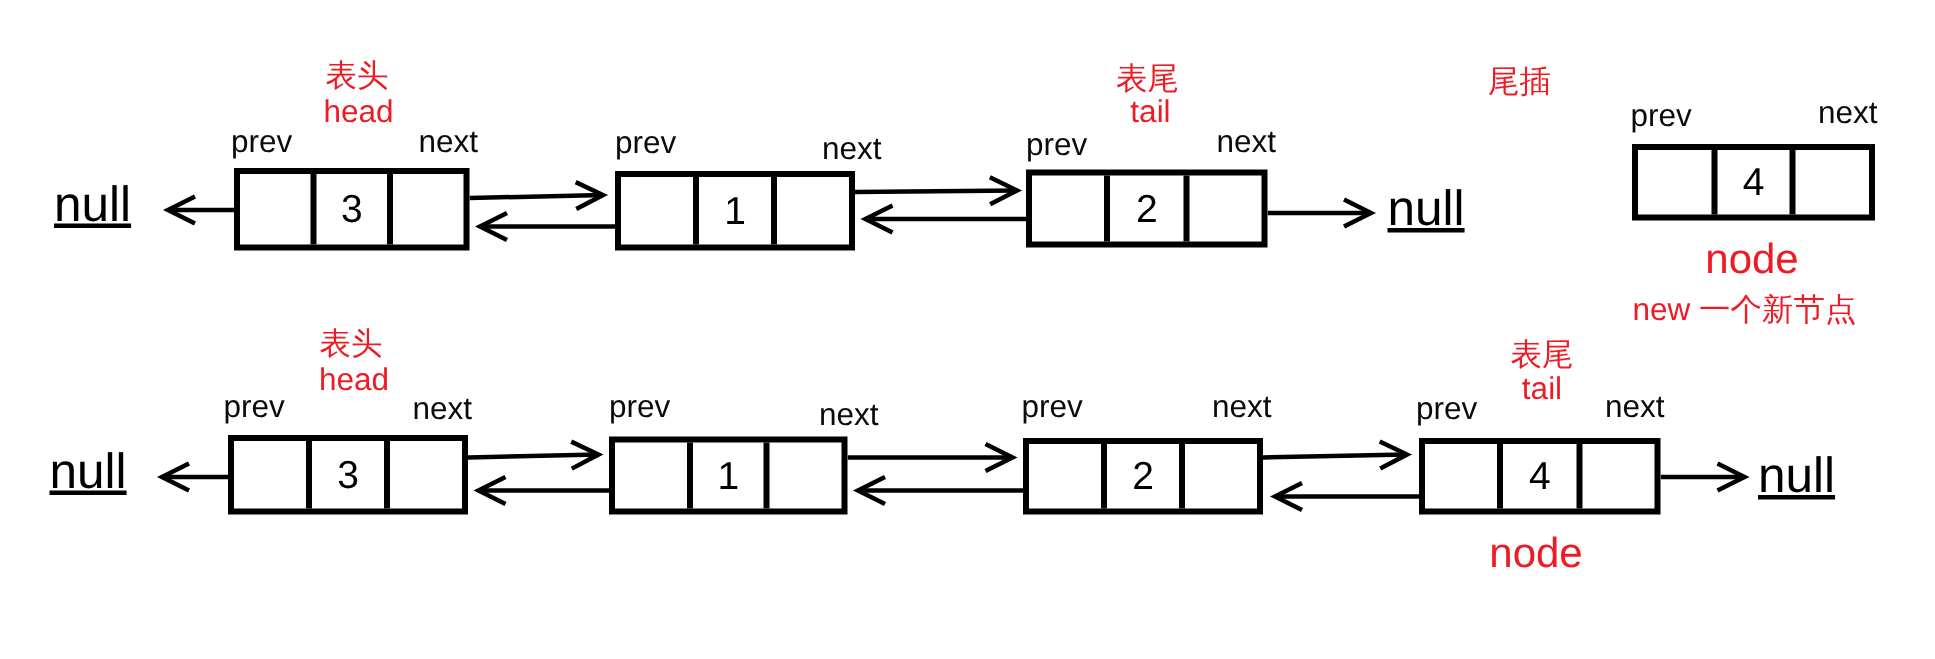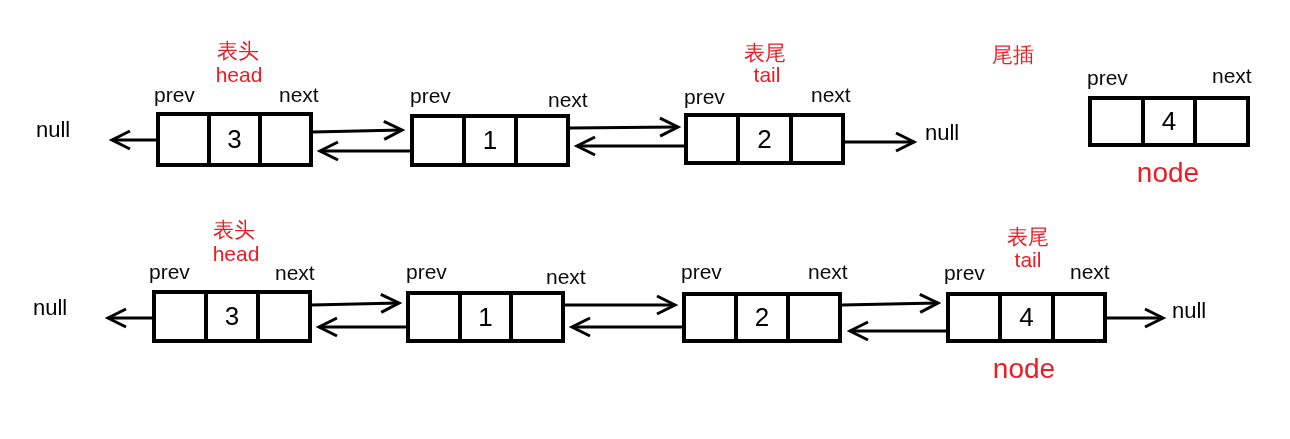--- a/index.html
+++ b/index.html
@@ -5,21 +5,21 @@
   html,body{margin:0;padding:0;background:#ffffff;}
   .canvas{position:relative;width:1290px;height:439px;background:#fff;
           font-family:"Liberation Sans","DejaVu Sans",sans-serif;overflow:hidden;}
   .arrow-layer{position:absolute;left:0;top:0;width:1290px;height:439px;}
   .lnode{position:absolute;display:flex;border:4px solid #000;box-sizing:border-box;background:#fff;}
   .lnode .cell{flex:1;border-right:4px solid #000;display:flex;align-items:center;justify-content:center;
                font-size:26px;color:#000;}
   .lnode .cell:last-child{border-right:none;}
   .lbl{position:absolute;font-size:21px;color:#0b0b0b;white-space:nowrap;line-height:1;}
   .red{color:var(--red,#ed1c24);}
-  .null{font-size:22px;color:#000;}
+  .null{font-size:33px;color:#000;text-decoration:underline;}
   .ctr{transform:translateX(-50%);}
   .nodecap{font-size:28px;}
   line.ptr{stroke:#000;stroke-width:3;}
 </style>
 </head>
 <body>
 
 <div class="canvas">
 
   <svg class="arrow-layer" viewBox="0 0 1290 439" xmlns="http://www.w3.org/2000/svg">
@@ -80,20 +80,21 @@
 
   <div class="lbl red" style="left:992px;top:44px;">尾插</div>
   <div class="lbl" style="left:1087px;top:67px;">prev</div>
   <div class="lbl" style="left:1212px;top:65px;">next</div>
   <div class="lnode" style="left:1088px;top:96px;width:162px;height:51px;">
     <div class="cell"></div>
     <div class="cell">4</div>
     <div class="cell"></div>
   </div>
   <div class="lbl red ctr nodecap" style="left:1168px;top:159px;">node</div>
+  <div class="lbl red ctr" style="left:1163px;top:196px;">new 一个新节点</div>
 
   <div class="lbl null" style="left:33px;top:297px;">null</div>
 
   <div class="lbl" style="left:149px;top:261px;">prev</div>
   <div class="lbl red ctr" style="left:234px;top:219px;">表头</div>
   <div class="lbl red ctr" style="left:236px;top:243px;">head</div>
   <div class="lbl" style="left:275px;top:262px;">next</div>
   <div class="lnode" style="left:152px;top:290px;width:160px;height:53px;">
     <div class="cell"></div>
     <div class="cell">3</div>

